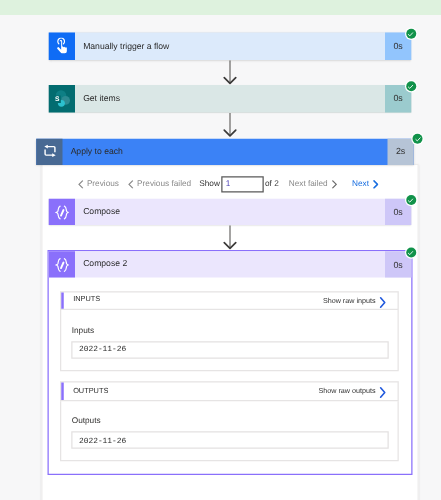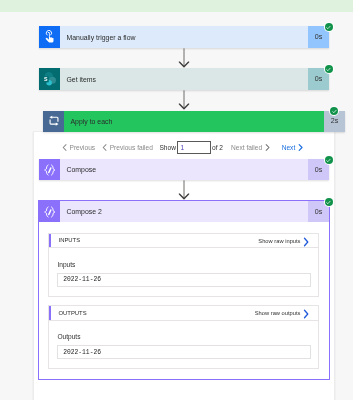--- a/index.html
+++ b/index.html
@@ -92,21 +92,21 @@
     </b>
 </div>
 
 <svg class="arrow" style="left:178px;top:90px;" width="12" height="20" viewBox="0 0 12 20">
   <path d="M6 0.4 V18.2" stroke="#6e6c6a" stroke-width="1.0" fill="none"></path>
   <path d="M1.4 14.1 L6 18.7 L10.6 14.1" stroke="#3b3a39" stroke-width="1.35" fill="none" stroke-linecap="round" stroke-linejoin="round"></path>
 </svg>
 
 <div class="scope" style="left:32.5px;top:131px;width:302px;height:290px;"></div>
 
-<div class="card" style="left:43px;top:110.5px;width:302px;height:21px;background:#22c55e;">
+<div class="card" style="left:29px;top:110.5px;width:302px;height:21px;background:#3b82f6;">
   <div class="ico" style="background:#486993;">
     <svg width="12" height="11.4" viewBox="0 0 21 20">
       <path d="M6.6 4.0 H15.9 A1.5 1.5 0 0 1 17.4 5.5 V12.0" stroke="#fff" stroke-width="2.0" fill="none"></path>
       <path d="M14.4 16.0 H5.1 A1.5 1.5 0 0 1 3.6 14.5 V8.0" stroke="#fff" stroke-width="2.0" fill="none"></path>
       <path d="M7.4 1.3 V6.7 L2.5 4.0 Z" fill="#fff"></path>
       <path d="M13.6 13.3 V18.7 L18.5 16.0 Z" fill="#fff"></path>
     </svg>
   </div>
   <div class="ttl">Apply to each</div>
   <div class="dur" style="background:#b6c4d6;">2s</div>

